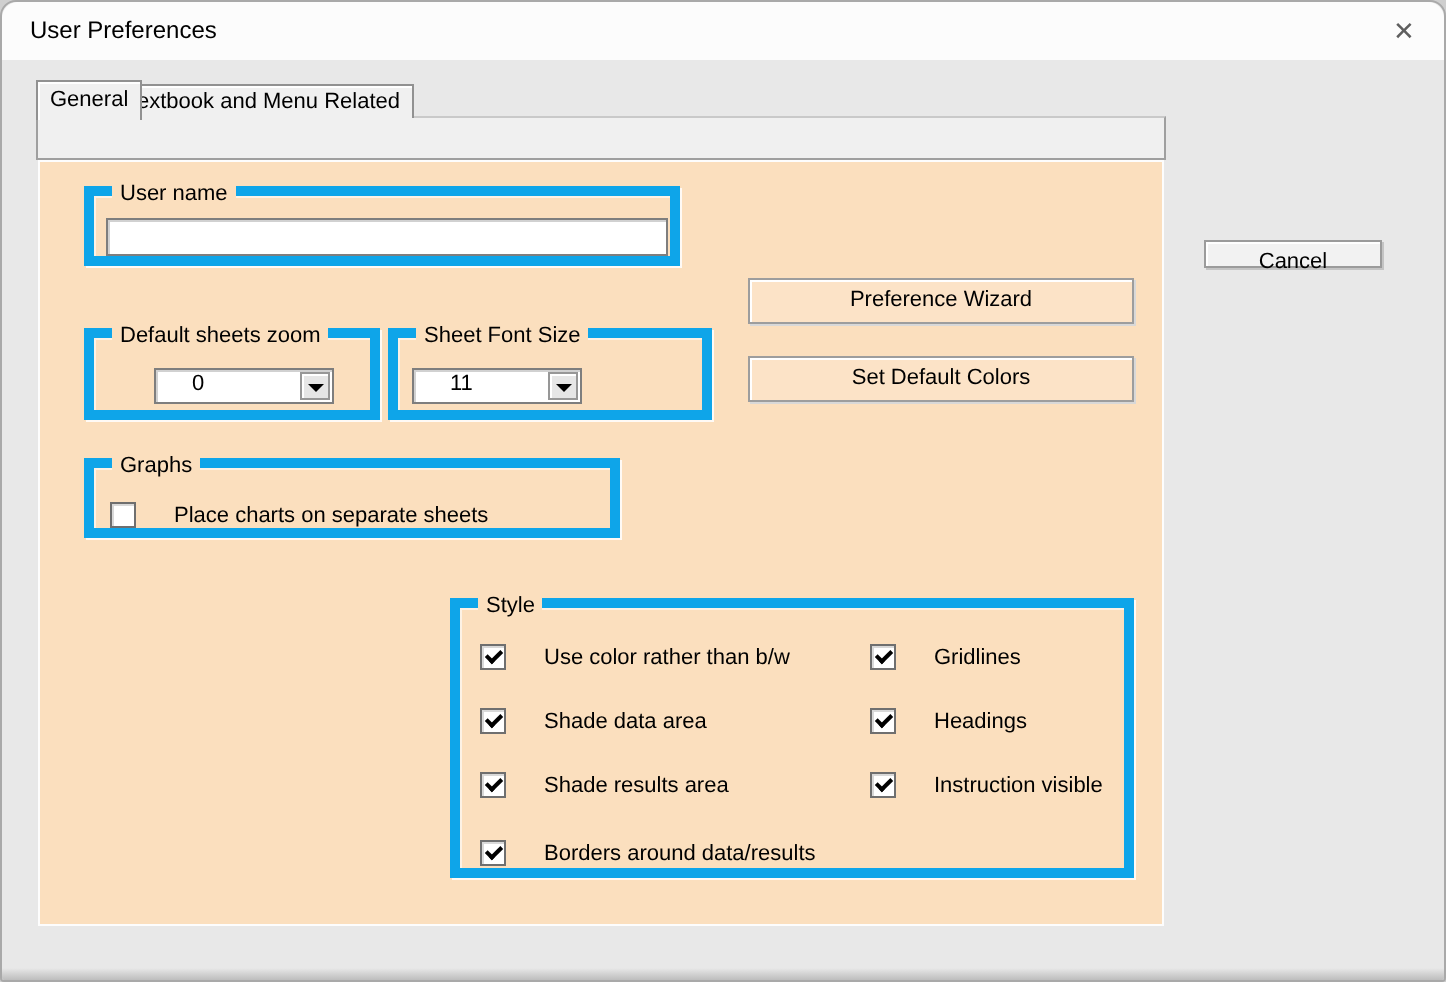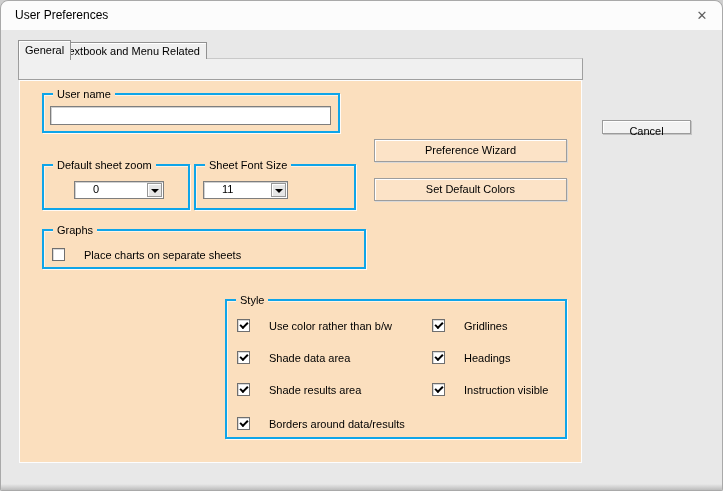--- a/index.html
+++ b/index.html
@@ -17,21 +17,21 @@
   .tab{position:absolute;background:#f0f0f0;border:1px solid #919191;border-bottom:none;
     padding:0 6px;line-height:17px;z-index:3;box-shadow:inset 1px 1px 0 #ffffff;}
   .tab.selected{top:39px;height:20px;line-height:19px;z-index:4;}
   .tab.unselected{top:41px;height:17px;line-height:16px;z-index:2;}
   .tab-page{position:absolute;left:17px;top:57px;width:565px;height:22px;background:#f0f0f0;
     border:1px solid #9f9f9f;border-top-color:#c9c9c9;z-index:1;}
   
   .panel{position:absolute;left:18px;top:79px;width:563px;height:383px;background:#fbdfbe;
     border:1px solid #fdfdfd;z-index:5;}
   
-  .group{position:absolute;border:2px solid #0ea5e9;box-shadow:1px 1px 0 rgba(255,255,255,.85), inset 1px 1px 0 rgba(255,255,255,.6);}
+  .group{position:absolute;border:5px solid #0ea5e9;box-shadow:1px 1px 0 rgba(255,255,255,.85), inset 1px 1px 0 rgba(255,255,255,.6);}
   .group-label{position:absolute;top:-7px;left:9px;background:#fbdfbe;padding:0 4px;line-height:13px;}
   
   .textbox{position:absolute;background:#ffffff;border:1px solid #7e7e7e;
     box-shadow:inset 1px 1px 0 rgba(0,0,0,.18);font:inherit;padding:0 4px;outline:none;}
   
   .combo{position:absolute;background:#ffffff;border:1px solid #7e7e7e;
     box-shadow:inset 1px 1px 0 rgba(0,0,0,.18);}
   .combo-value{position:absolute;left:18px;top:0;line-height:15px;}
   .combo-btn{position:absolute;right:1px;top:1px;bottom:1px;width:15px;background:#e6e6e6;
     border:1px solid #979797;box-shadow:inset 1px 1px 0 #ffffff;}
@@ -82,40 +82,40 @@
     </div>
 
     <div class="pbtn" style="left:354px;top:58px;">
       <span>Preference Wizard</span>
     </div>
     <div class="pbtn" style="left:354px;top:97px;">
       <span>Set Default Colors</span>
     </div>
 
     <div class="group" style="left:22px;top:83px;width:148px;height:46px;">
-      <span class="group-label">Default sheet zoom</span>
+      <span class="group-label">Default sheets zoom</span>
       <div class="combo" style="left:30px;top:15px;width:90px;height:18px;">
         <span class="combo-value">0</span>
         <span class="combo-btn">
           <span class="combo-arrow"></span>
         </span>
       </div>
     </div>
 
     <div class="group" style="left:174px;top:83px;width:162px;height:46px;">
       <span class="group-label">Sheet Font Size</span>
       <div class="combo" style="left:7px;top:15px;width:85px;height:18px;text-align:center;">
         <span class="combo-value">11</span>
         <span class="combo-btn">
           <span class="combo-arrow"></span>
         </span>
       </div>
     </div>
 
-    <div class="group" style="left:22px;top:148px;width:324px;height:40px;">
+    <div class="group" style="left:22px;top:148px;width:268px;height:40px;">
       <span class="group-label">Graphs</span>
       <div class="cb" style="left:8px;top:17px;">
         <span class="box"></span>
         <span class="cb-label">Place charts on separate sheets</span>
       </div>
     </div>
 
 
     <div class="group" style="left:205px;top:218px;width:342px;height:140px;">
       <span class="group-label">Style</span>

